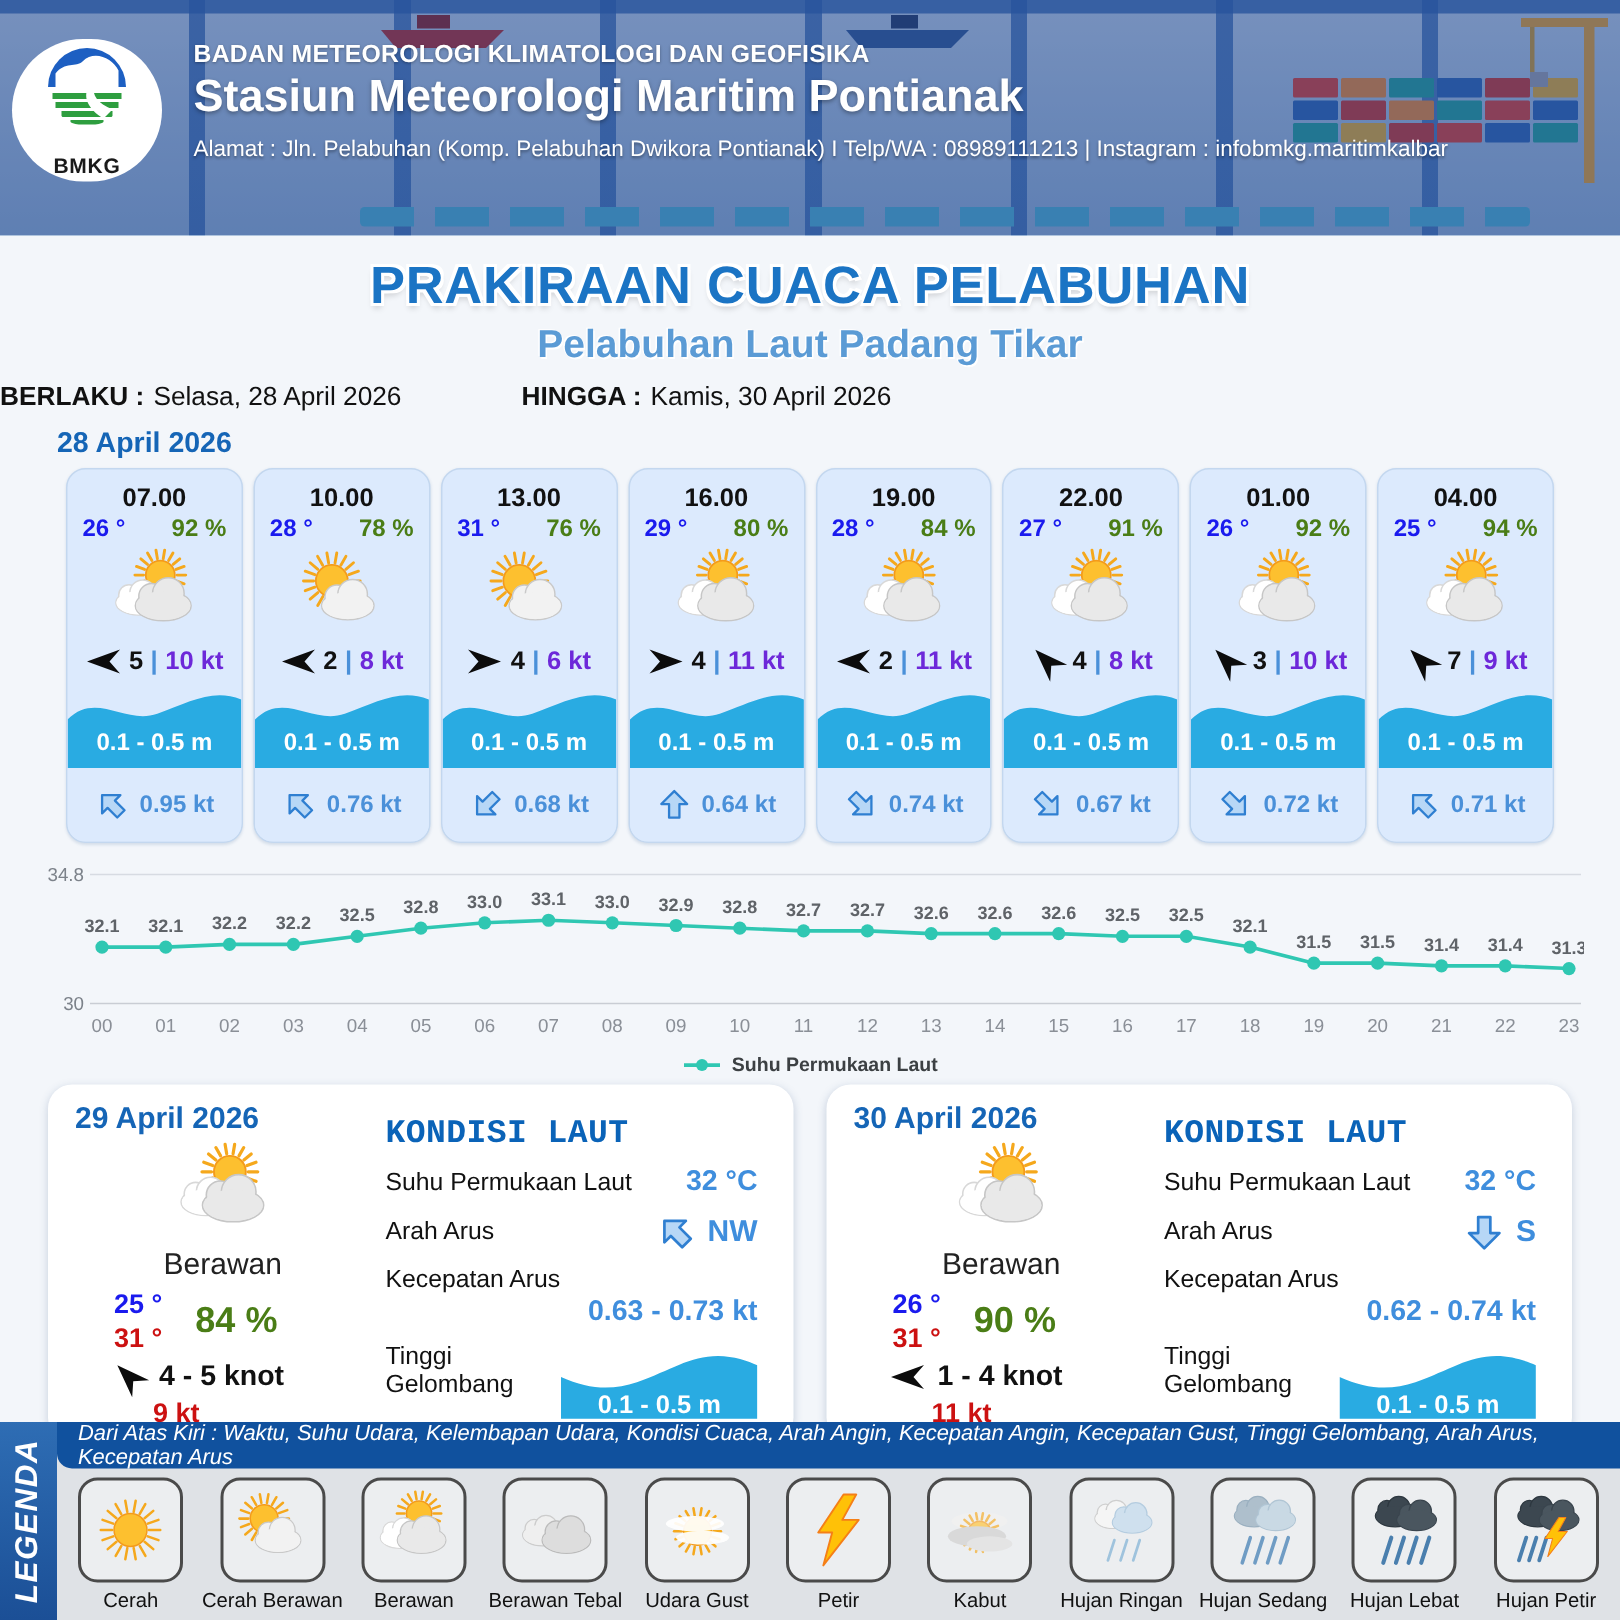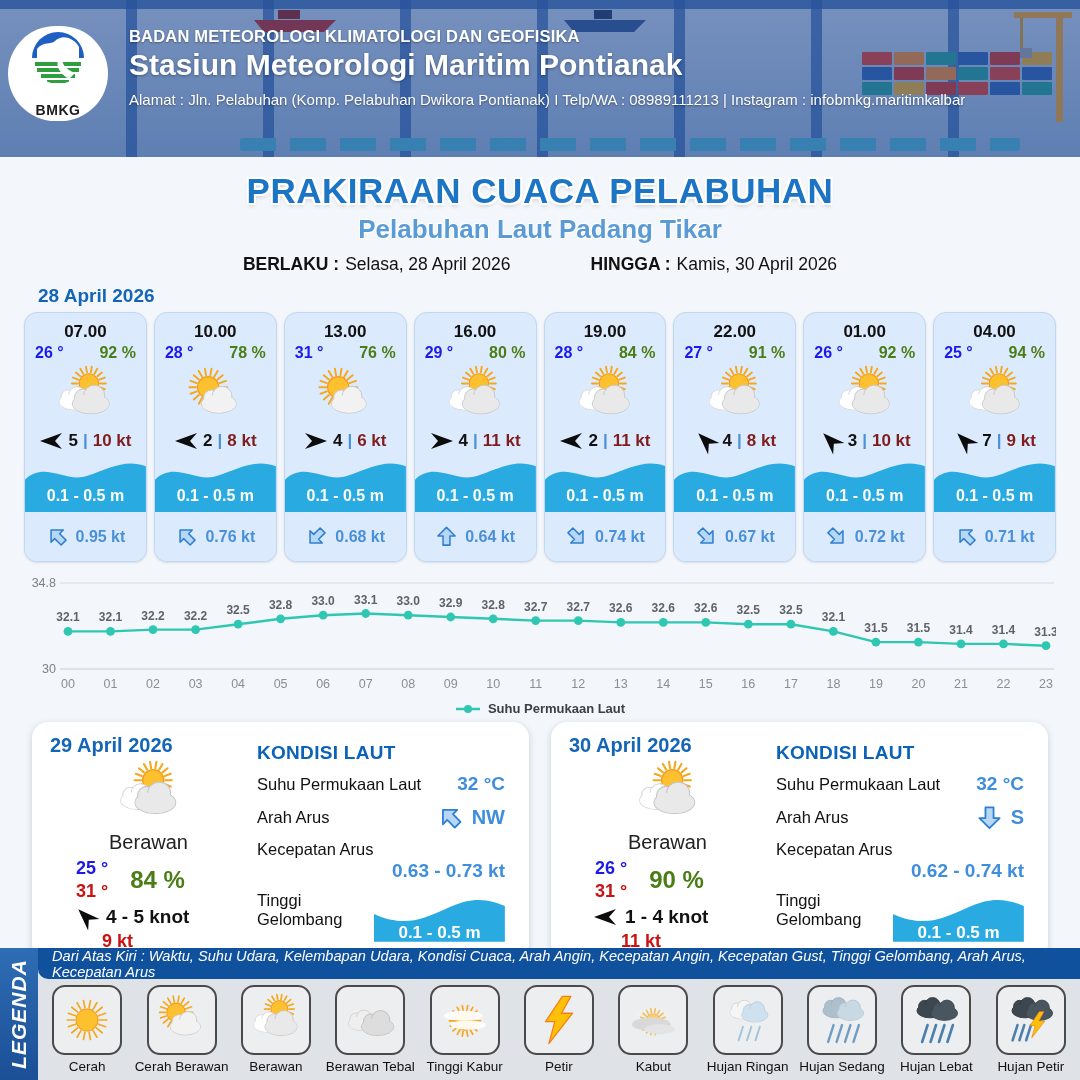--- a/index.html
+++ b/index.html
@@ -28,38 +28,38 @@
   .hdr-org { font-size:16.5px; font-weight:bold; letter-spacing:.2px; text-shadow:0 1px 2px rgba(0,0,0,.35); }
   .hdr-station { font-size:30px; font-weight:bold; margin-top:2px; text-shadow:0 1px 3px rgba(0,0,0,.35); }
   .hdr-addr { font-size:15px; margin-top:9px; text-shadow:0 1px 2px rgba(0,0,0,.4); }
 
   
   .title-wrap { text-align:center; padding-top:14px; }
   .title-main { font-size:35px; font-weight:bold; color:#1b74c4; letter-spacing:.5px;
     text-shadow:-2px -2px 0 #fff, 2px -2px 0 #fff, -2px 2px 0 #fff, 2px 2px 0 #fff, 0 3px 4px rgba(0,0,0,.18); }
   .title-sub { font-size:26px; font-weight:bold; color:#5b9bd5; margin-top:3px;
     text-shadow:-1px -1px 0 #fff, 1px 1px 0 #fff; }
-  .valid-row { display:flex; justify-content:center; gap:80px; margin-top:9px; font-size:17.5px; color:#111; }
+  .valid-row { display:flex; gap:80px; margin-top:9px; font-size:17.5px; color:#111; }
   .valid-row b { font-weight:bold; }
   .valid-row span.val { font-weight:normal; margin-left:6px; }
 
   
   .date-label { margin:10px 0 5px 38px; font-size:19px; font-weight:bold; color:#1565b6; }
-  .cards { display:flex; gap:7px; padding:0 24px; }
+  .cards { display:flex; gap:7px; padding:0 44px; }
   .hcard { flex:1; height:250px; background:#dceafd; border:1px solid #c3d7ef; border-radius:13px;
     overflow:hidden; display:flex; flex-direction:column; box-shadow:0 1px 2px rgba(70,110,160,.18); }
   .h-time { text-align:center; font-size:17px; font-weight:bold; color:#111; margin-top:9px; }
   .h-tr { display:flex; justify-content:space-between; padding:2px 10px 0; font-size:16px; font-weight:bold; }
   .h-temp { color:#1a1aee; }
   .h-rh { color:#4a7d16; }
   .h-icon { height:66px; display:flex; align-items:center; justify-content:center; margin-top:2px; }
   .h-wind { display:flex; align-items:center; justify-content:center; gap:5px; margin-top:4px; font-size:17px; }
   .h-ws { font-weight:bold; color:#111; }
   .h-sep { color:#4a90d9; font-weight:bold; }
-  .h-gust { font-weight:bold; color:#7f1d1d; }
+  .h-gust { font-weight:bold; color:#6d28d9; }
   .rot { display:inline-flex; line-height:0; }
   .h-wave { position:relative; margin-top:auto; height:64px; }
   .h-wave svg { position:absolute; inset:0; width:100%; height:100%; }
   .h-wave-t { position:absolute; left:0; right:0; bottom:7px; text-align:center;
     color:#fff; font-weight:bold; font-size:16px; }
   .h-cur { height:51px; display:flex; align-items:center; justify-content:center; gap:7px; background:#dceafd; }
   .h-cur-t { color:#4a90d9; font-weight:bold; font-size:16px; }
 
   
   .chart-wrap { padding:8px 24px 0; }
@@ -75,21 +75,21 @@
   .d-icon { height:70px; display:flex; justify-content:center; align-items:center; margin-top:2px; }
   .d-cond { text-align:center; font-size:20px; color:#222; margin-top:2px; }
   .d-temps { display:flex; align-items:center; gap:22px; margin:3px 0 0 26px; }
   .d-tcol { display:flex; flex-direction:column; line-height:1.25; }
   .d-tmin { color:#1a1aee; font-weight:bold; font-size:18px; }
   .d-tmax { color:#cc1111; font-weight:bold; font-size:18px; }
   .d-rh { color:#4a7d16; font-weight:bold; font-size:24px; }
   .d-wind { display:flex; align-items:center; gap:8px; margin:4px 0 0 24px; font-size:19px; font-weight:bold; color:#111; }
   .d-gust { margin:3px 0 0 52px; font-size:18px; font-weight:bold; color:#cc1111; }
   .d-right { flex:1; padding:20px 24px 0 10px; }
-  .d-klt { font-size:19px; font-weight:bold; color:#0a63b8; letter-spacing:.3px; }
+  .d-klt { font-size:22px; font-weight:bold; color:#0a63b8; letter-spacing:.3px;font-family:Liberation Mono, monospace; }
   .d-row { display:flex; justify-content:space-between; align-items:center; margin-top:9px; }
   .d-lbl { font-size:16.5px; color:#111; }
   .d-val { font-size:19px; font-weight:bold; color:#3f8edd; }
   .d-dir { display:inline-flex; align-items:center; gap:8px; font-size:20px; }
   .d-kec { display:block; text-align:right; margin-top:1px; font-size:19px; font-weight:bold; color:#3f8edd; }
   .wavrow { align-items:flex-start; }
   .d-waveband { position:relative; width:150px; height:56px; margin-top:2px; }
   .d-waveband svg { position:absolute; inset:0; }
   .d-waveband em { position:absolute; left:0; right:0; bottom:6px; font-style:normal; text-align:center;
     color:#fff; font-weight:bold; font-size:17px; }
@@ -1136,21 +1136,21 @@
               <line x1="38.2" y1="22.2" x2="41.2" y2="17.0" stroke="#F5A81C" stroke-width="2" stroke-linecap="round"></line>
               <line x1="41.6" y1="25.0" x2="46.2" y2="21.1" stroke="#F5A81C" stroke-width="2" stroke-linecap="round"></line>
               <line x1="43.7" y1="28.7" x2="49.4" y2="26.7" stroke="#F5A81C" stroke-width="2" stroke-linecap="round"></line>
               <circle cx="32" cy="33" r="11" fill="#FDC02F" stroke="#F49B1B" stroke-width="1.2"></circle>
               <g fill="#ffffff" opacity="0.92">
                 <ellipse cx="30" cy="27" rx="23" ry="6"></ellipse>
                 <ellipse cx="36" cy="38" rx="21" ry="5.5"></ellipse>
               </g>
             </svg>
           </div>
-    <div class="legend-lbl">Tinggi Kabur</div>
+    <div class="legend-lbl">Udara Gust</div>
   </div>
 
   <div class="legend-item">
     <div class="legend-box">
             <svg width="54" height="54" viewBox="0 0 64 64">
               <path transform="translate(0,0) scale(1)" d="M36,4 L16,34 L27,34 L20,60 L48,24 L35,24 L46,4 Z" fill="#FFC107" stroke="#F57F17" stroke-width="1.5" stroke-linejoin="round"></path>
             </svg>
           </div>
     <div class="legend-lbl">Petir</div>
   </div>

